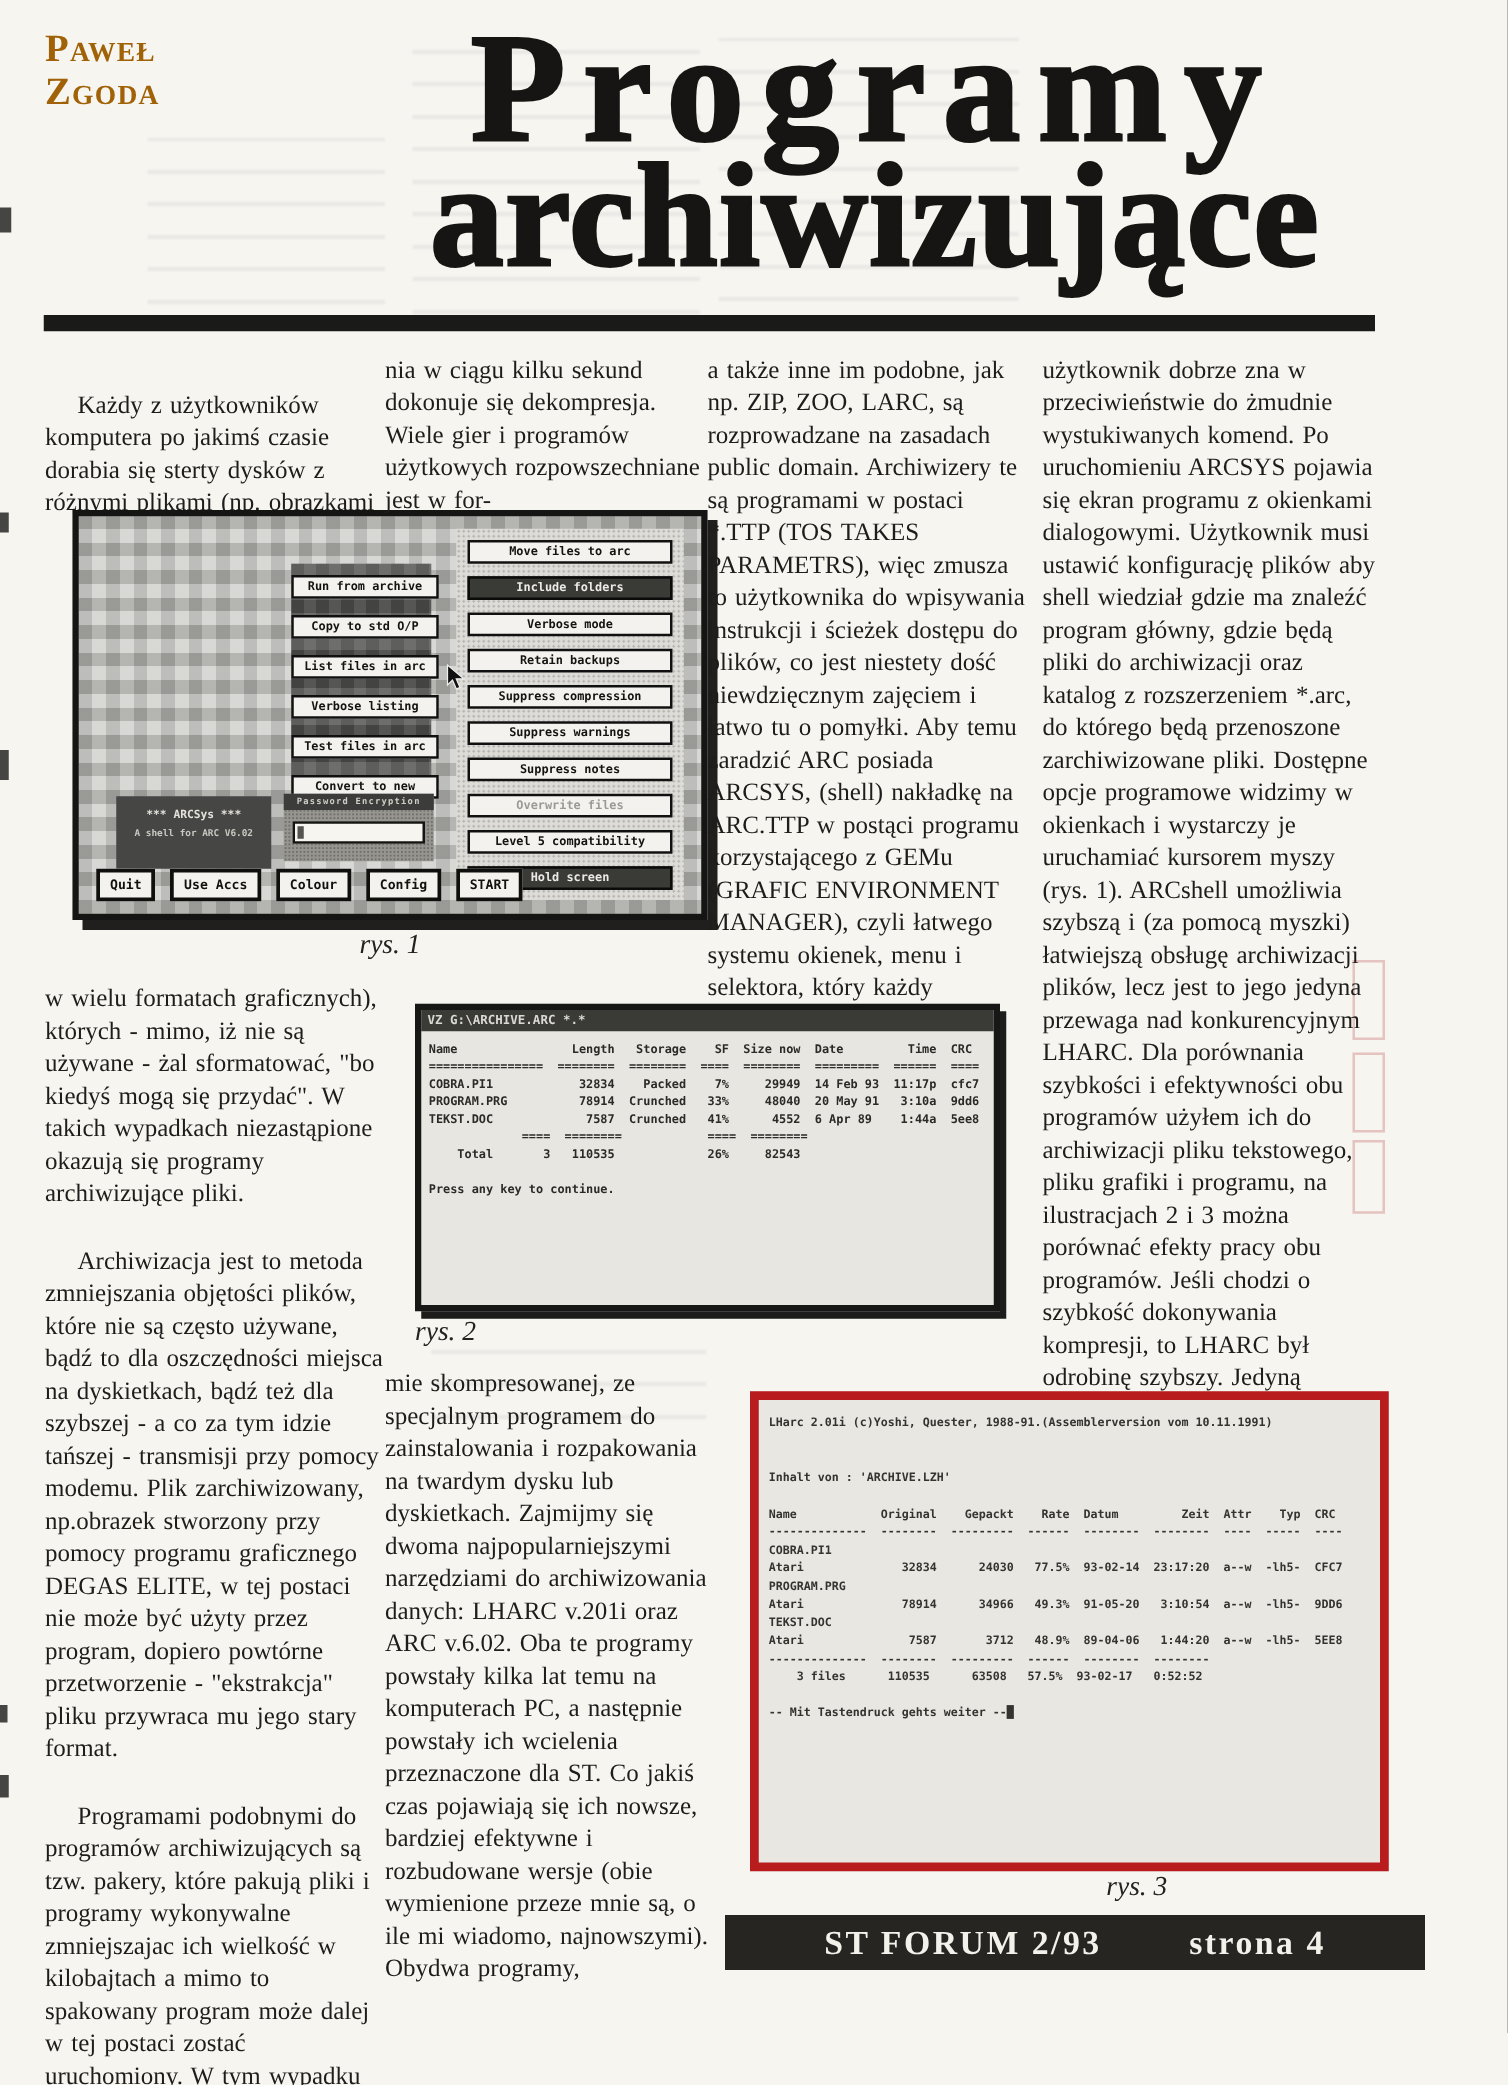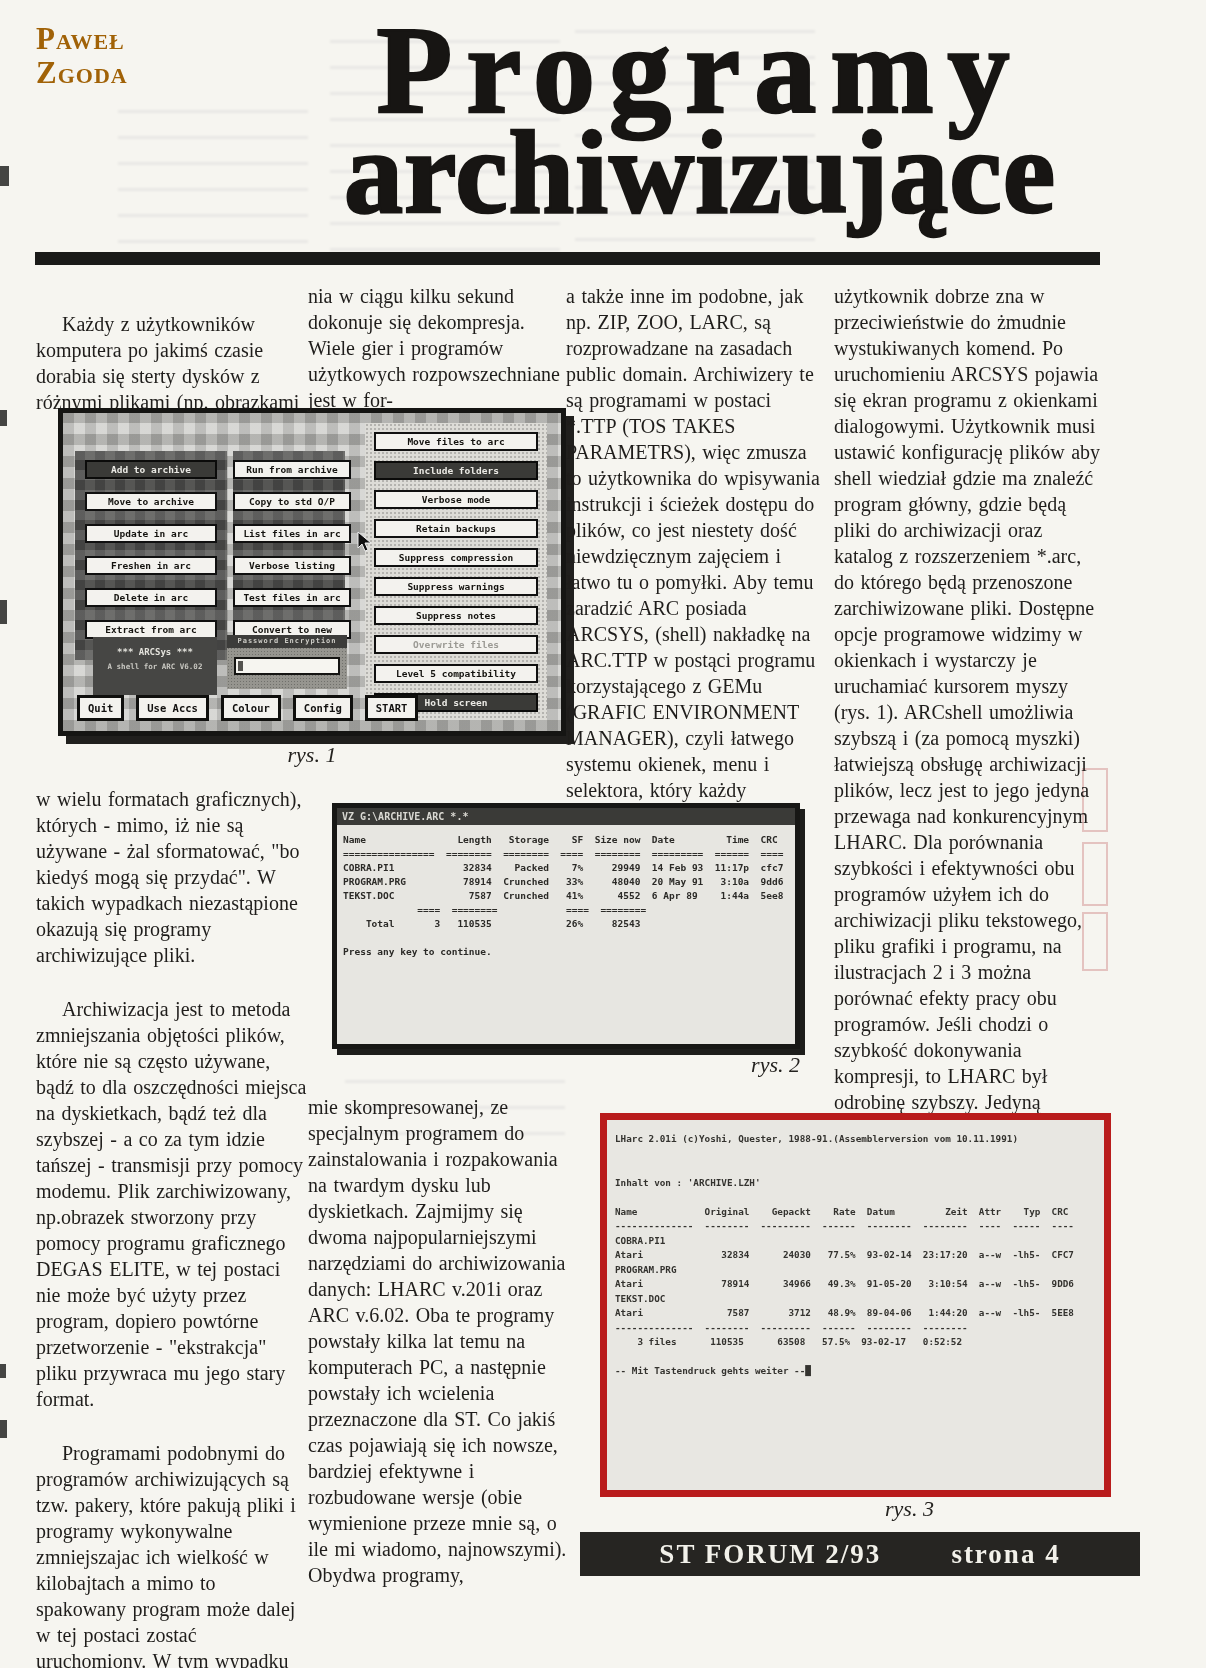--- a/index.html
+++ b/index.html
@@ -20,21 +20,21 @@
   .col p{margin:0 0 14px 0;}
   .col p.ind{text-indent:26px;margin-top:28px;}
   .c1a{left:36px;top:283px;width:272px;}
   .c1b{left:36px;top:786px;width:272px;}
   .c2a{left:308px;top:283px;width:268px;}
   .c2b{left:308px;top:1094px;width:268px;}
   .c3a{left:566px;top:283px;width:254px;}
   .c4a{left:834px;top:283px;width:268px;}
   .caption{position:absolute;font-style:italic;font-size:22px;color:#24221f;}
   .cap1{left:58px;top:742px;width:508px;text-align:center;}
-  .cap2{left:332px;top:1052px;width:468px;text-align:right;}
+  .cap2{left:332px;top:1052px;width:468px;text-align:left;}
   .cap3{left:885px;top:1496px;}
   
   .fig1{position:absolute;left:58px;top:408px;width:498px;height:318px;
         border:5px solid #151513;box-shadow:8px 8px 0 #201f1d;
         background-color:#c9c9c5;
         background-image:
           repeating-linear-gradient(0deg, rgba(40,40,40,.16) 0 11px, rgba(255,255,255,.18) 11px 22px),
           repeating-linear-gradient(90deg, rgba(40,40,40,.16) 0 11px, rgba(255,255,255,.12) 11px 22px);}
   .f1panel{position:absolute;}
   .f1dark{background-color:#565654;
@@ -113,28 +113,20 @@
     <div class="hl1">Programy</div>
     <div class="hl2">archiwizujące</div>
   </div>
   <div class="rule"></div>
 
   <div class="col c1a">
     <p class="ind">Każdy z użytkowników komputera po jakimś czasie dorabia się sterty dysków z różnymi plikami (np. obrazkami</p>
   </div>
 
   <div class="fig1">
-    <div class="f1panel f1dark f1-left" id="f1-left">
-        <div class="sbtn selected">Add to archive</div>
-        <div class="sbtn normal">Move to archive</div>
-        <div class="sbtn normal">Update in arc</div>
-        <div class="sbtn normal">Freshen in arc</div>
-        <div class="sbtn normal">Delete in arc</div>
-        <div class="sbtn normal">Extract from arc</div>
-      </div>
     <div class="f1panel f1dark f1-mid" id="f1-mid">
         <div class="sbtn normal">Run from archive</div>
         <div class="sbtn normal">Copy to std O/P</div>
         <div class="sbtn normal">List files in arc</div>
         <div class="sbtn normal">Verbose listing</div>
         <div class="sbtn normal">Test files in arc</div>
         <div class="sbtn normal">Convert to new</div>
       </div>
     <div class="f1panel f1light f1-right" id="f1-right">
         <div class="sbtn normal">Move files to arc</div>

